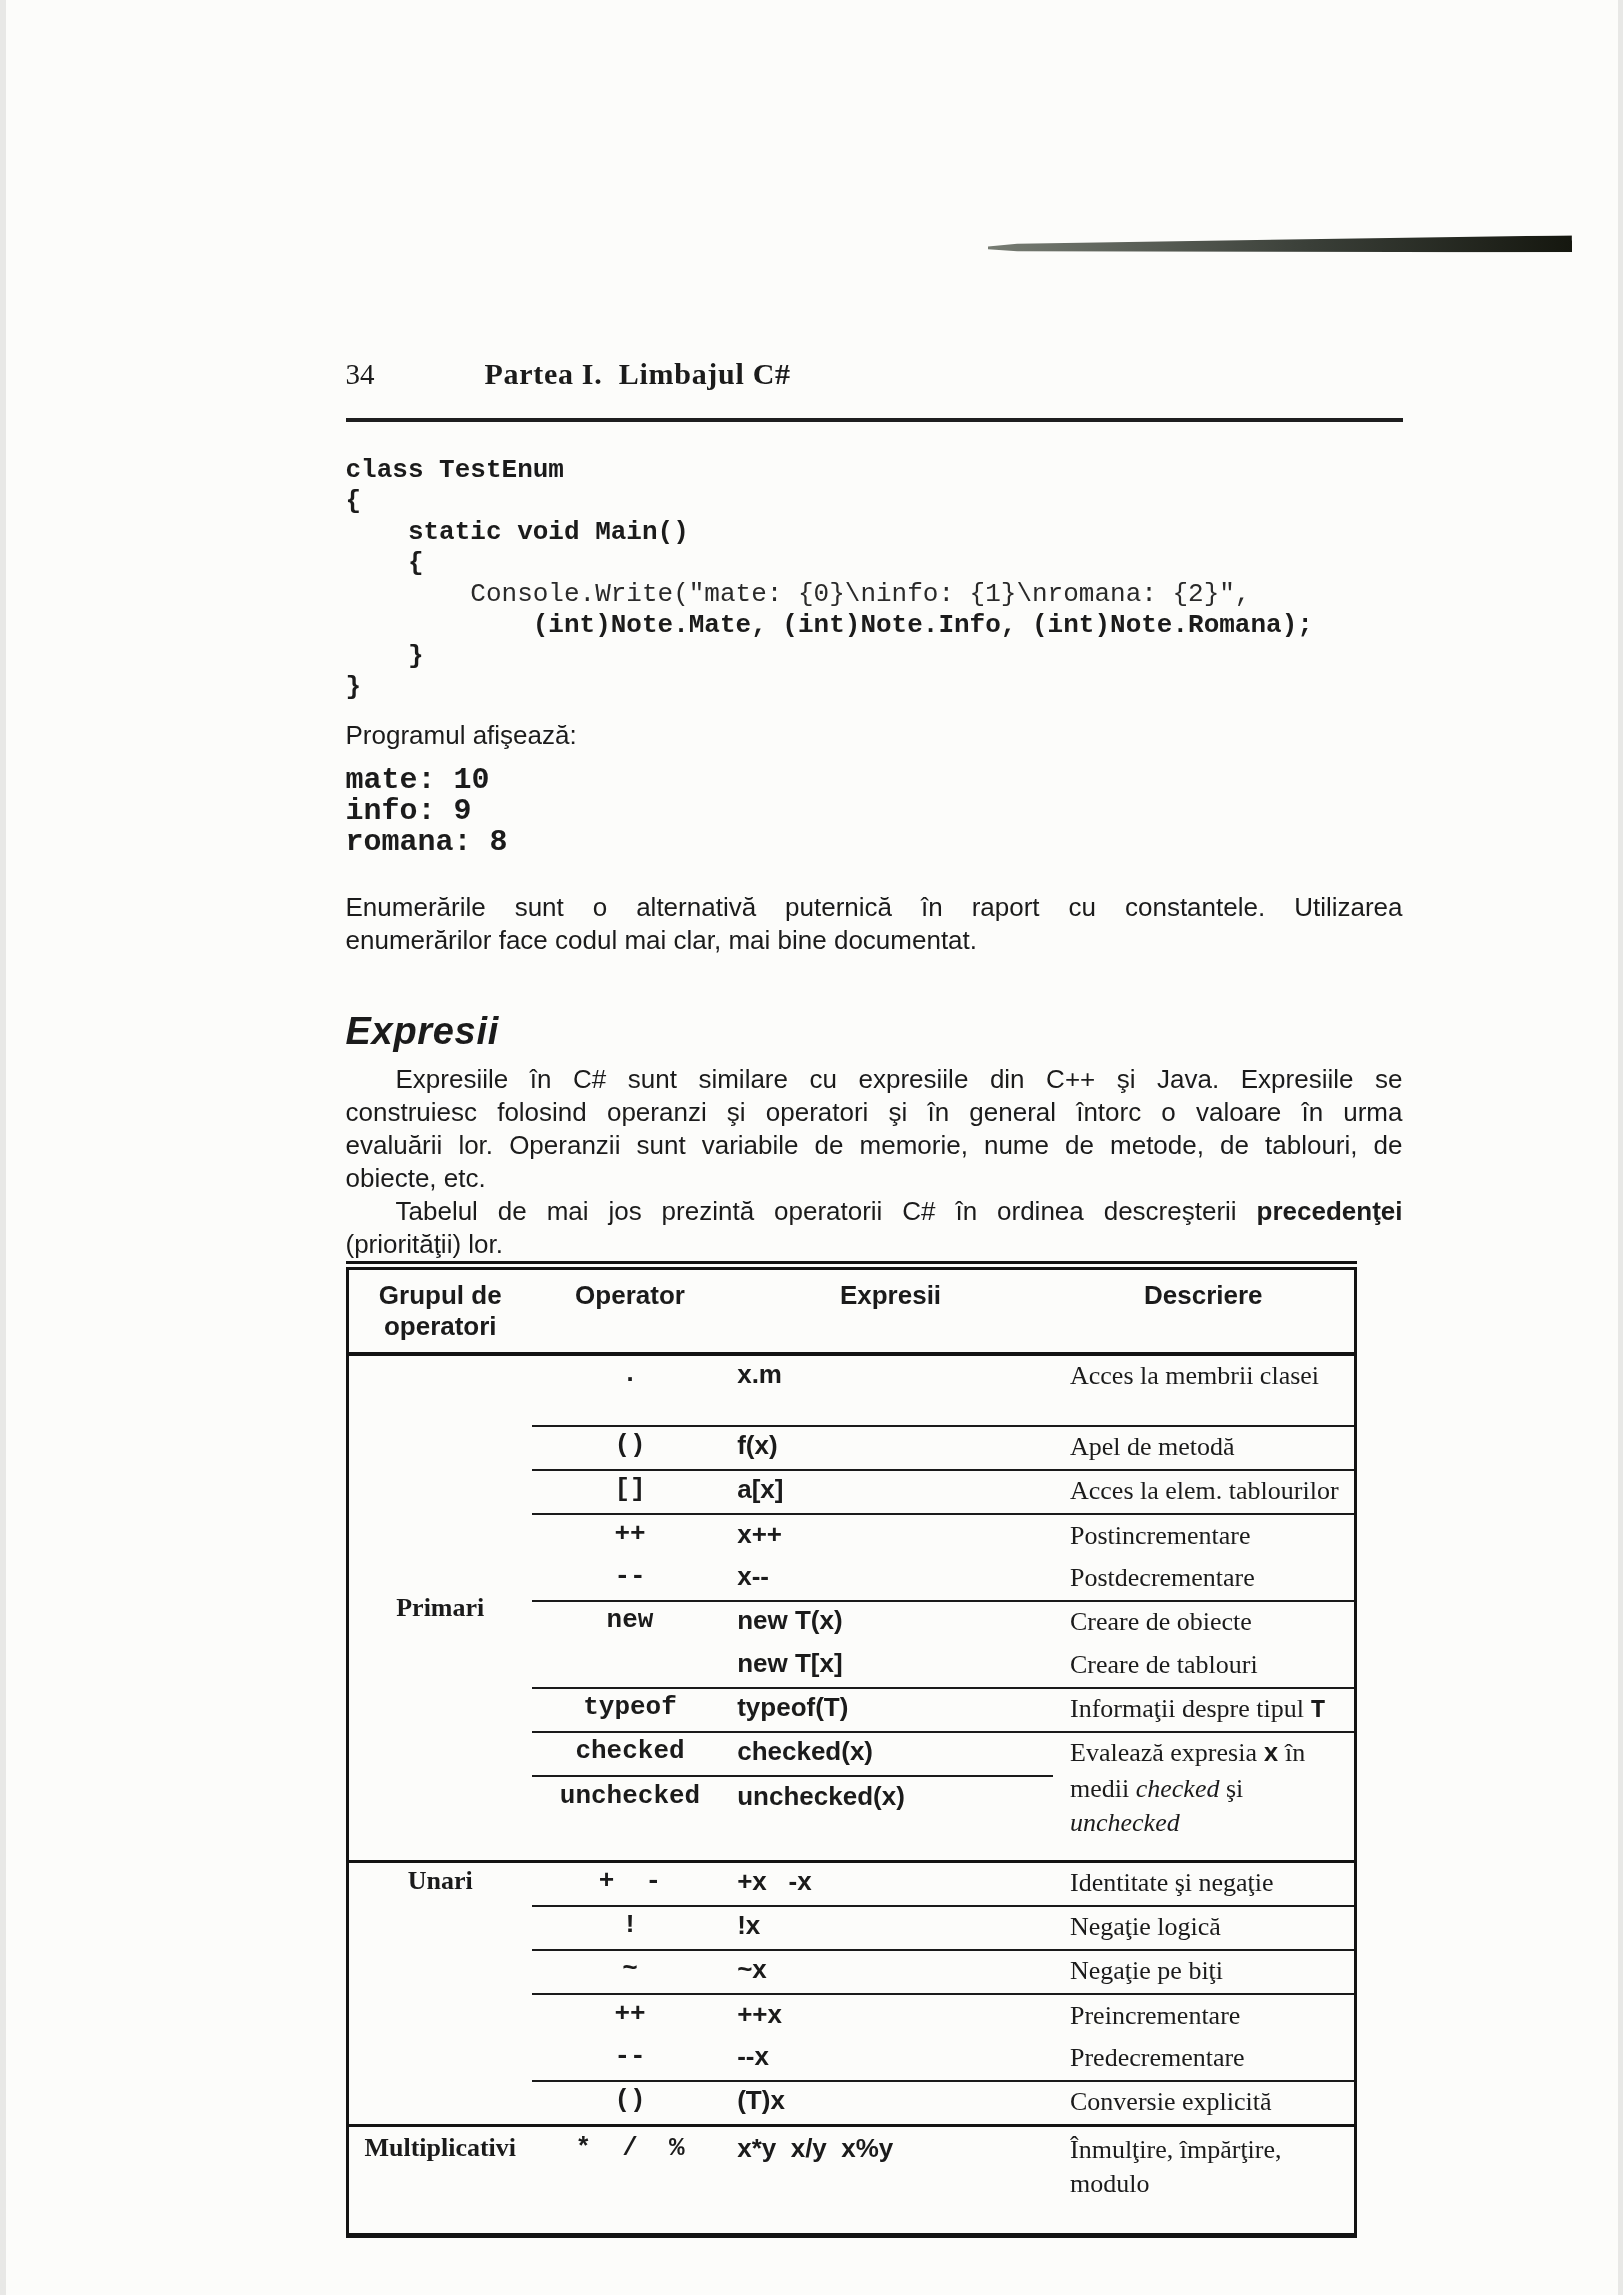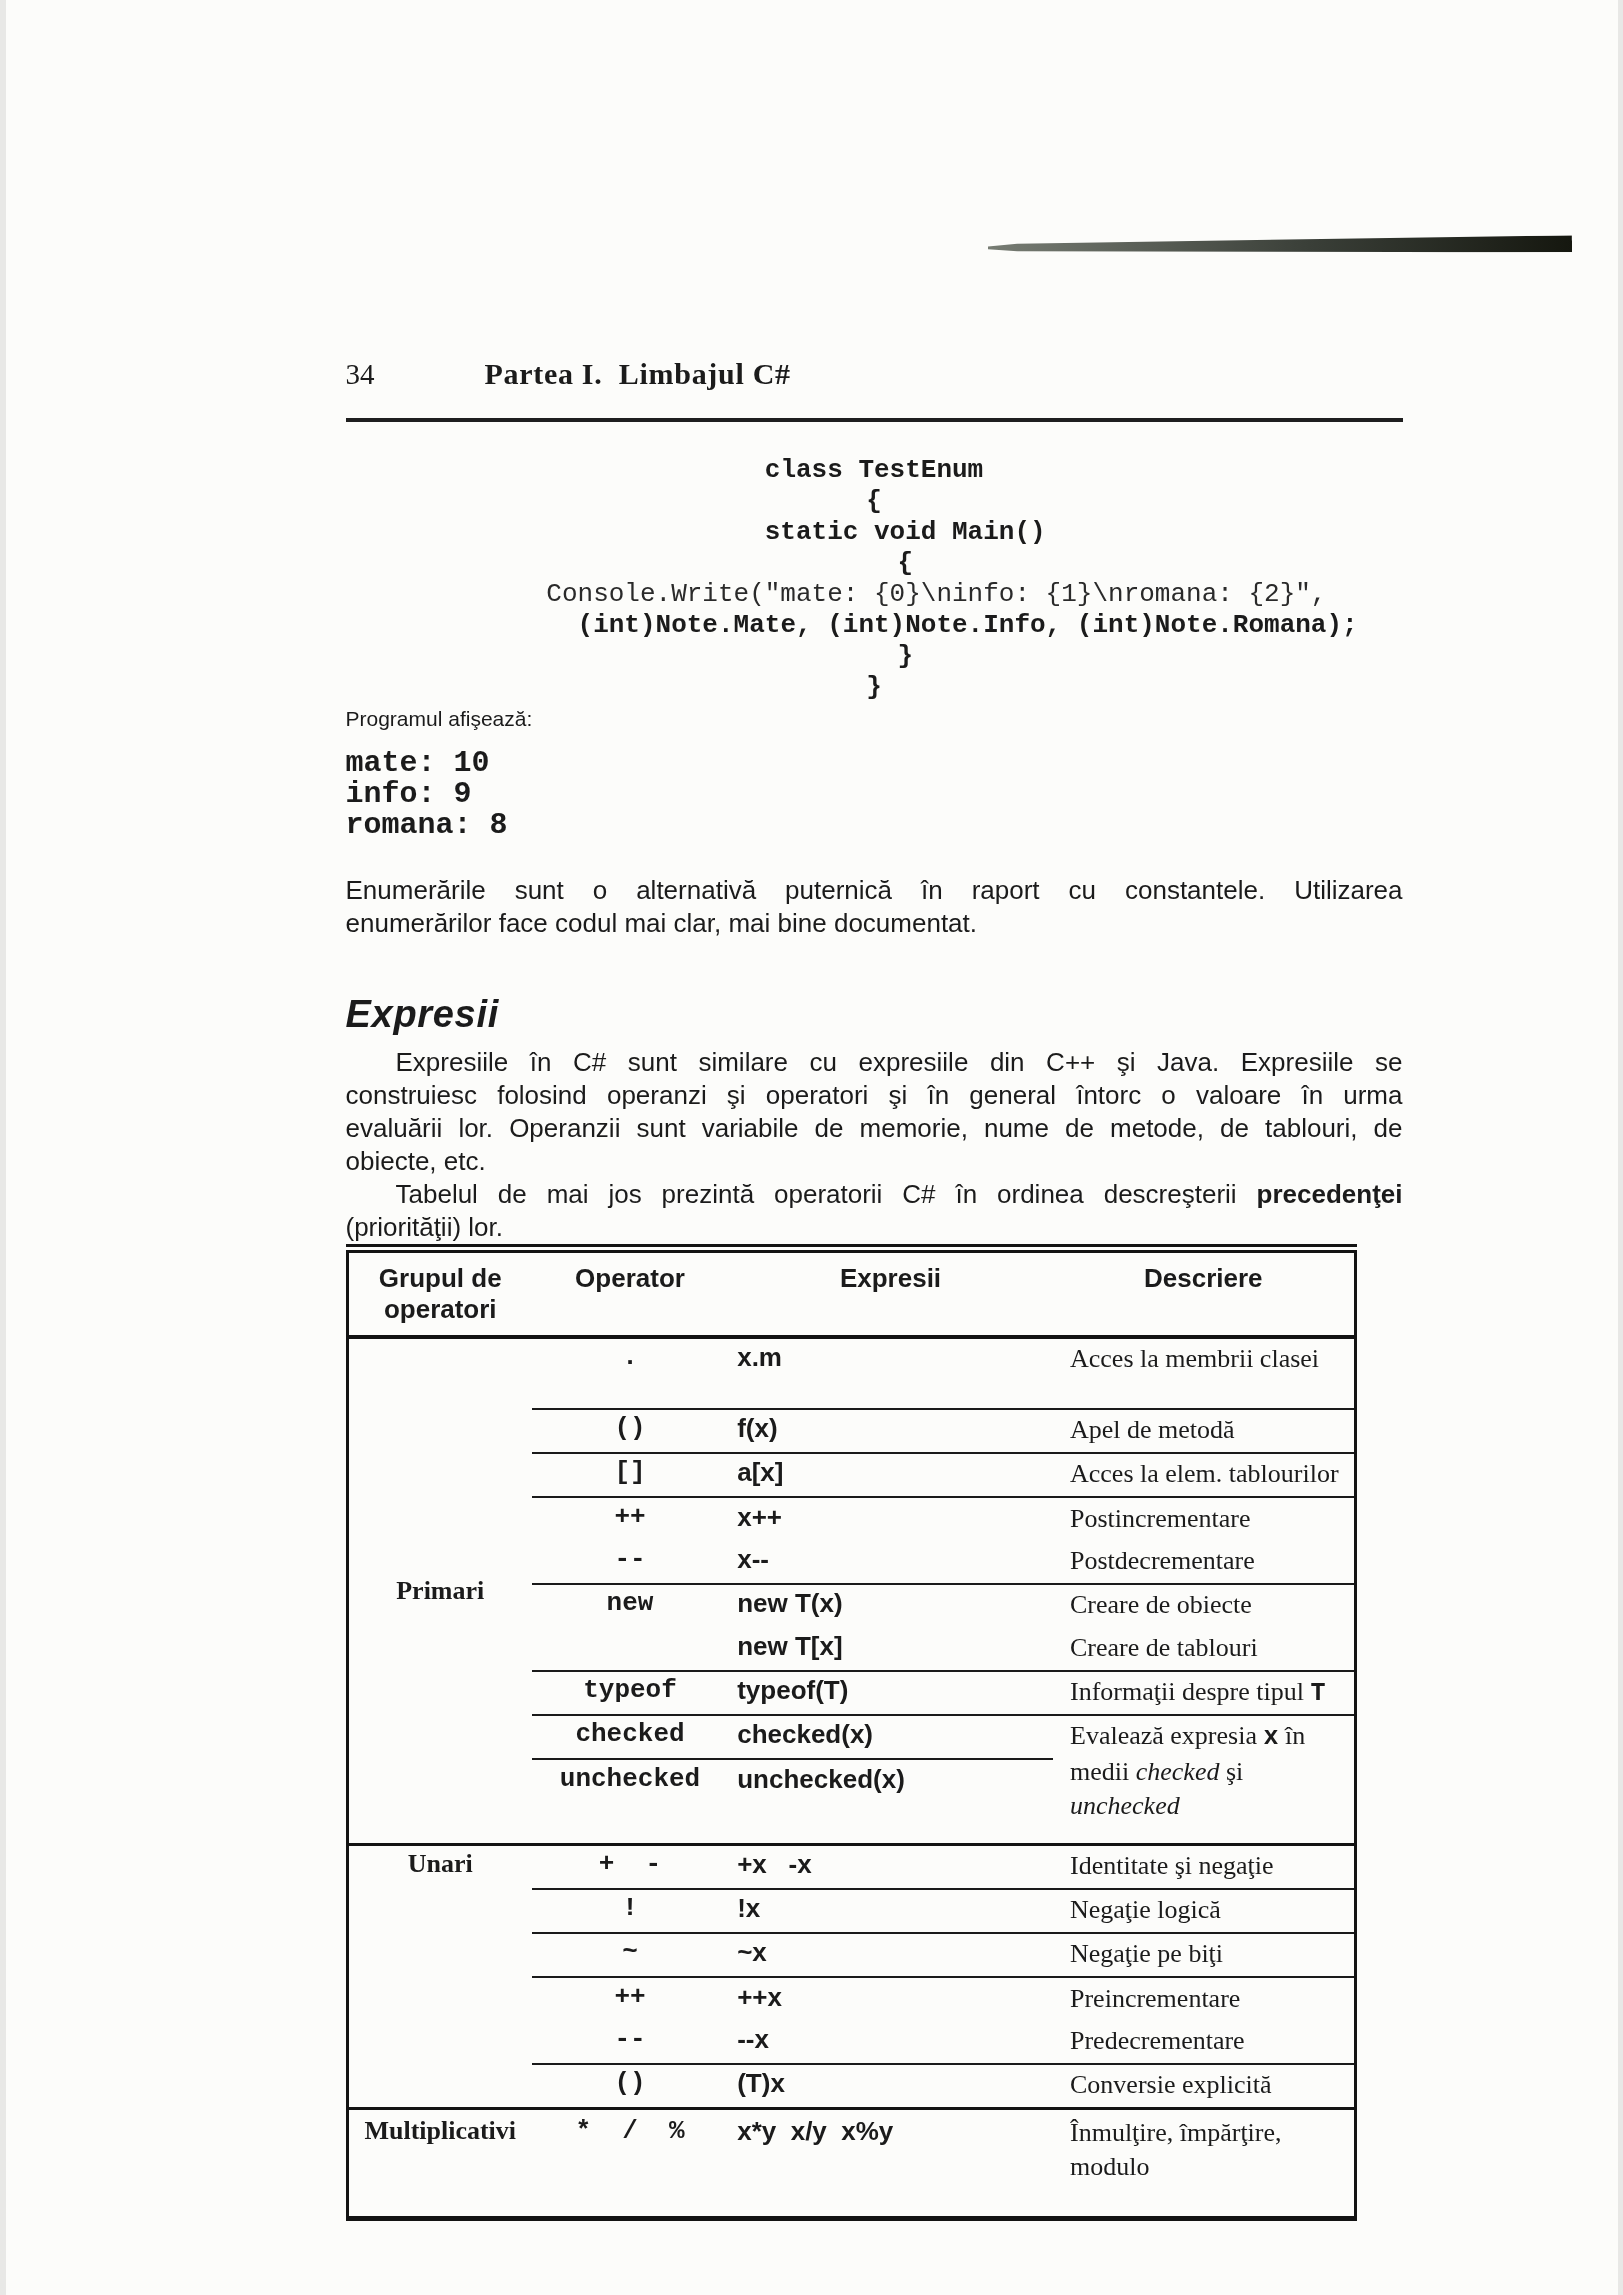--- a/index.html
+++ b/index.html
@@ -41,26 +41,26 @@
   }
   .page-num { font-weight: normal; font-size: 29px; }
   .page-title { font-weight: bold; margin-left: 110px; letter-spacing: 0.7px; }
   
   .codeblock {
     margin-top: 33px;
     font-family: "Liberation Mono", monospace;
     font-size: 26px;
     line-height: 31px;
     font-weight: bold;
-    text-align: center;
   }
   .code-line { white-space: pre; }
   .code-line.light { font-weight: normal; color:#2a2a2a; }
   .out-label {
-    font-size: 21px;
+    margin-top: 17px;
+    font-size: 26px;
     line-height: 31px;
   }
   .outblock {
     margin-top: 14.4px;
     font-family: "Liberation Mono", monospace;
     font-size: 30px;
     line-height: 31px;
     font-weight: bold;
   }
   .out-line { white-space: pre; }

